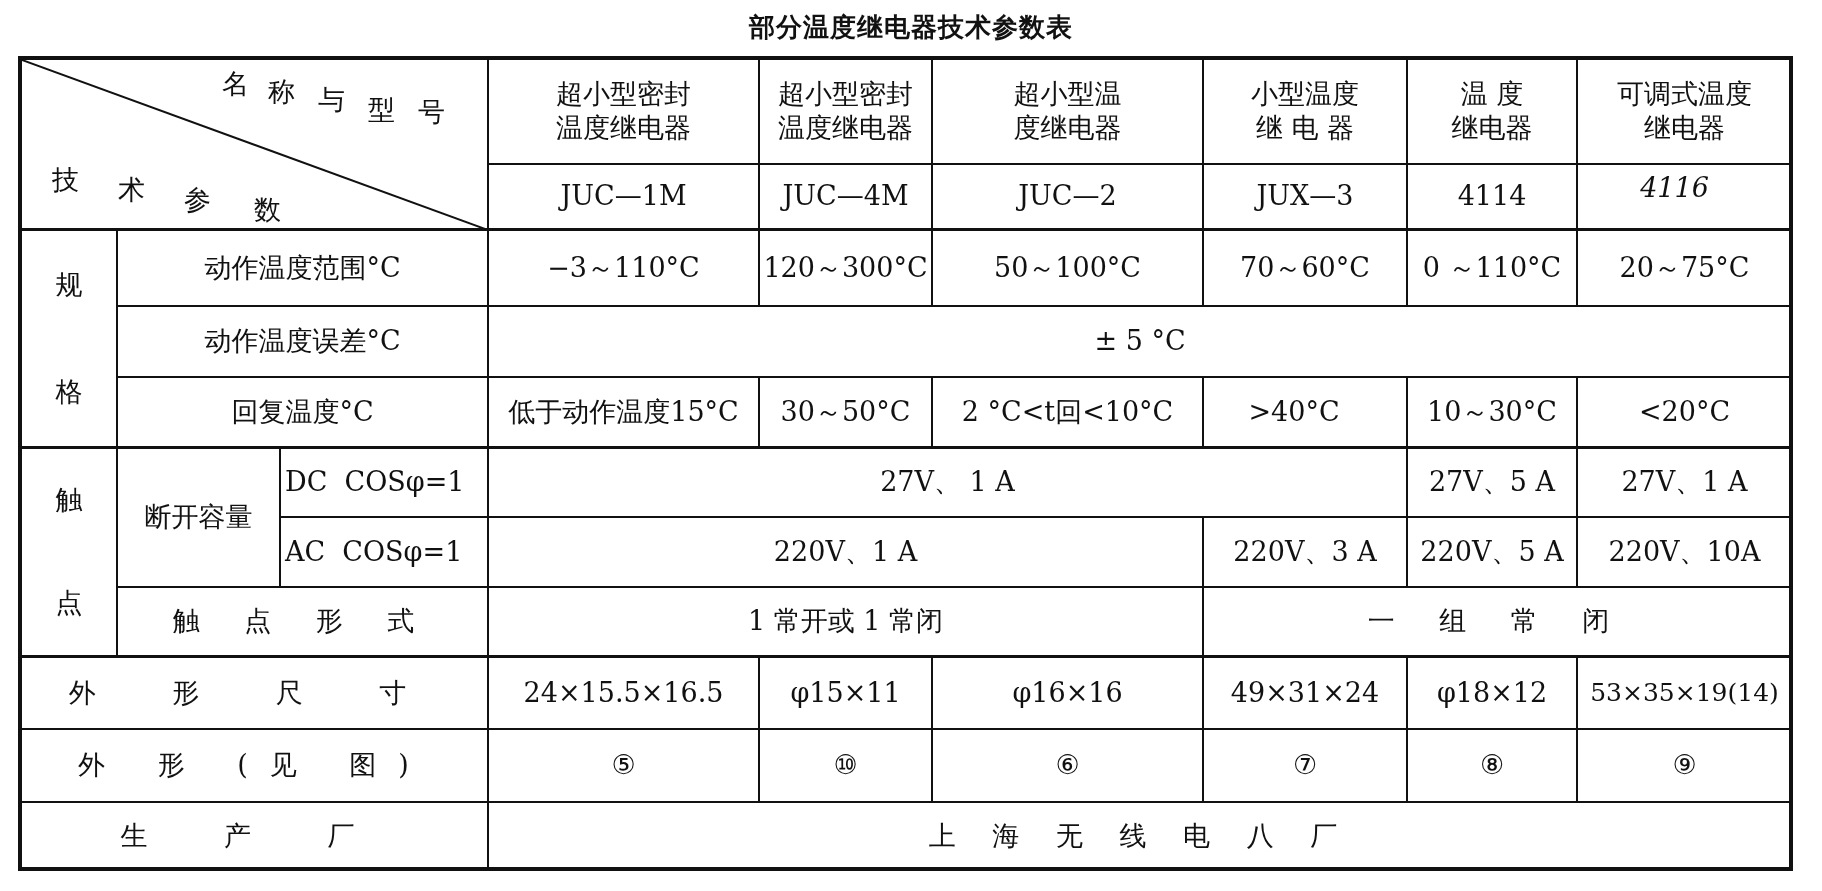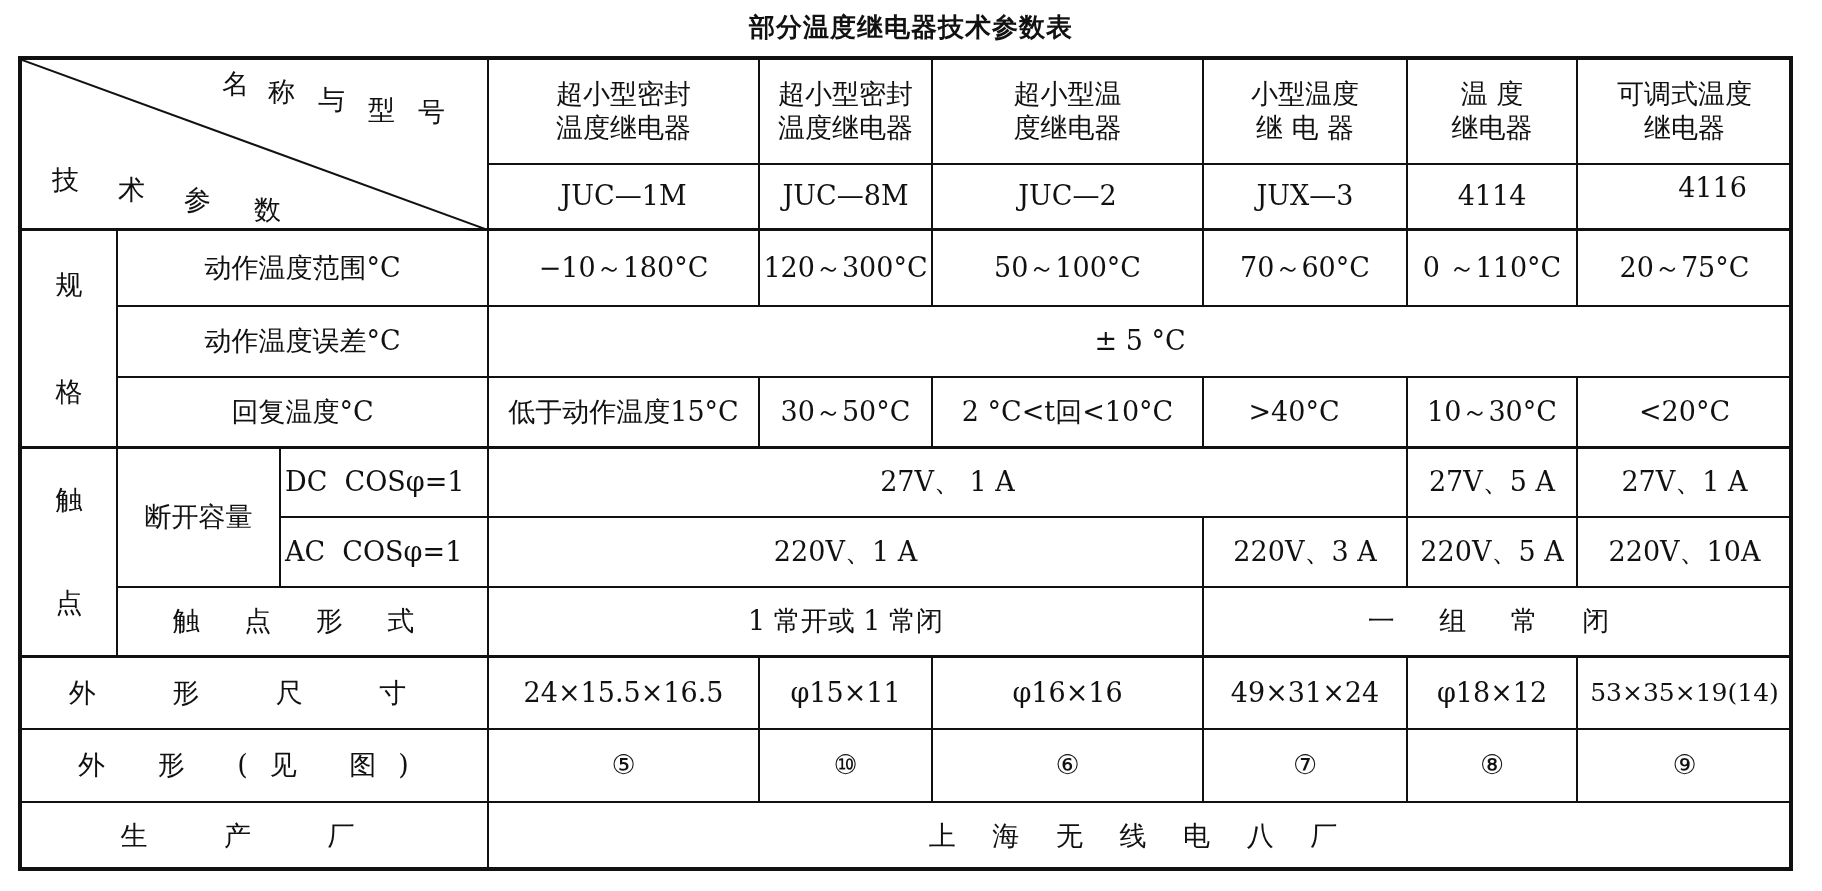--- a/index.html
+++ b/index.html
@@ -95,37 +95,37 @@
 <div class="cell hdr" style="left:933px; top:58px; width:269px; height:105px;">超小型温
 度继电器</div>
 <div class="cell hdr" style="left:1204px; top:58px; width:202px; height:105px;">小型温度
 继 电 器</div>
 <div class="cell hdr" style="left:1408px; top:58px; width:168px; height:105px;">温  度
 继电器</div>
 <div class="cell hdr" style="left:1578px; top:58px; width:213px; height:105px;">可调式温度
 继电器</div>
 
 <div class="cell" style="left:489px; top:165px; width:269px; height:63px;">JUC—1M</div>
-<div class="cell" style="left:760px; top:165px; width:171px; height:63px;">JUC—8M</div>
+<div class="cell" style="left:760px; top:165px; width:171px; height:63px;">JUC—4M</div>
 <div class="cell" style="left:933px; top:165px; width:269px; height:63px;">JUC—2</div>
 <div class="cell" style="left:1204px; top:165px; width:202px; height:63px;">JUX—3</div>
 <div class="cell" style="left:1408px; top:165px; width:168px; height:63px;">4114</div>
-<div class="cell" style="left:1606px; top:165px; width:213px; height:46px;">4116</div>
+<div class="cell" style="left:1568px; top:165px; width:213px; height:46px;font-style:italic;">4116</div>
 
 <div class="cell vert" style="left:22px; top:231px; width:94px; height:215px; justify-content:space-around;">
   <span>规</span>
   <span>格</span>
 </div>
 <div class="cell vert" style="left:22px; top:449px; width:94px; height:206px; justify-content:space-around;">
   <span>触</span>
   <span>点</span>
 </div>
 
 <div class="cell" style="left:118px; top:231px; width:369px; height:74px;">动作温度范围°C</div>
-<div class="cell" style="left:489px; top:231px; width:269px; height:74px;">−10～180°C</div>
+<div class="cell" style="left:489px; top:231px; width:269px; height:74px;">−3～110°C</div>
 <div class="cell" style="left:760px; top:231px; width:171px; height:74px;">120～300°C</div>
 <div class="cell" style="left:933px; top:231px; width:269px; height:74px;">50～100°C</div>
 <div class="cell" style="left:1204px; top:231px; width:202px; height:74px;">70～60°C</div>
 <div class="cell" style="left:1408px; top:231px; width:168px; height:74px;">0 ～110°C</div>
 <div class="cell" style="left:1578px; top:231px; width:213px; height:74px;">20～75°C</div>
 
 <div class="cell" style="left:118px; top:307px; width:369px; height:69px;">动作温度误差°C</div>
 <div class="cell" style="left:489px; top:307px; width:1302px; height:69px;text-align:center;">± 5 °C</div>
 
 <div class="cell" style="left:118px; top:378px; width:369px; height:68px;">回复温度°C</div>

